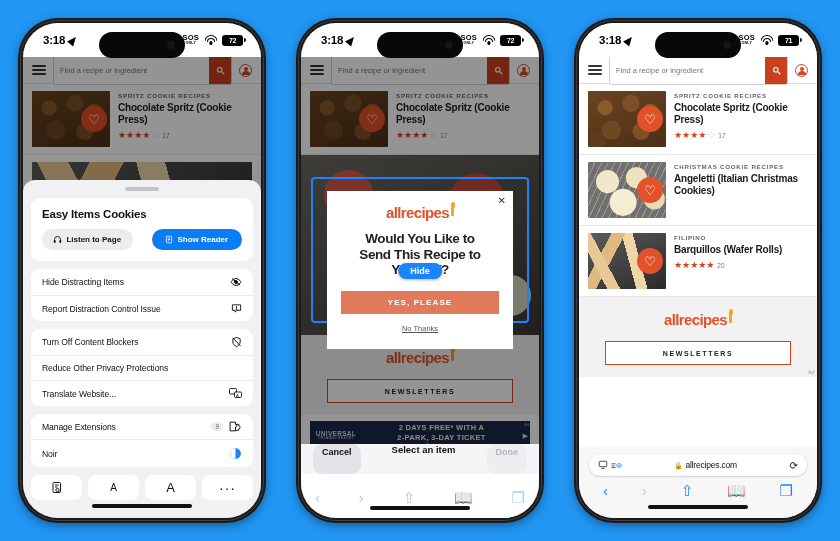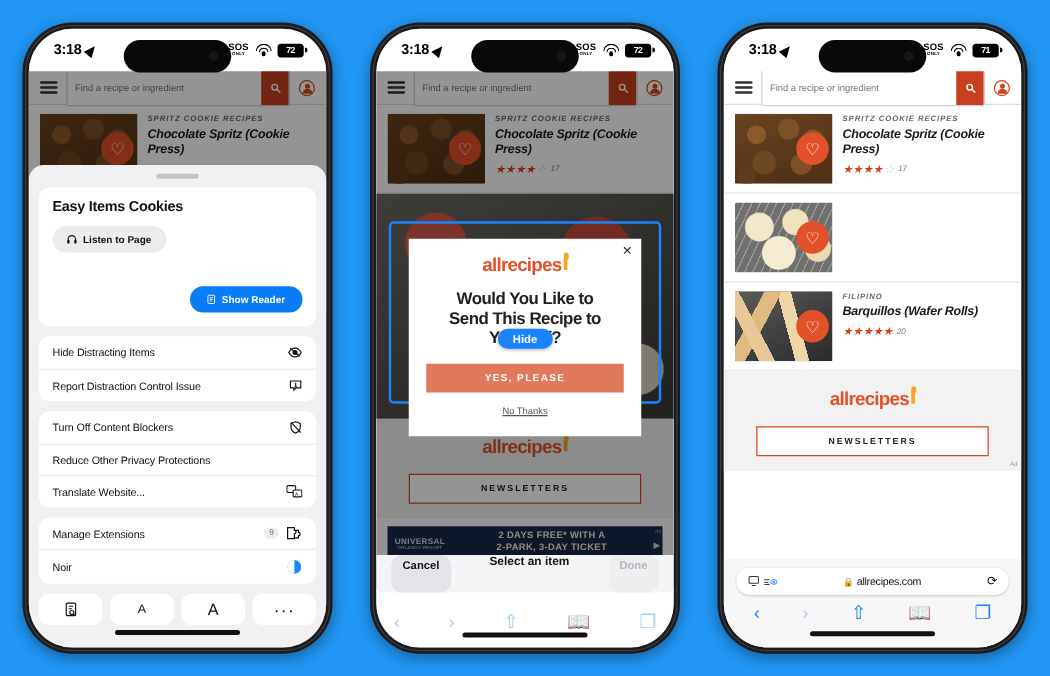--- a/index.html
+++ b/index.html
@@ -77,21 +77,21 @@
 
   
   .content { background:#fff; }
   .row { display:flex; gap:8px; padding:7px 9px; border-bottom:1px solid #e8e8e8; }
   .thumb { position:relative; width:78px; height:56px; flex:0 0 auto;
            border-radius:1px; overflow:hidden; }
   .heart { position:absolute; right:3px; top:50%; transform:translateY(-50%);
            width:26px; height:26px; border-radius:50%; background:#e2512a;
            display:flex; align-items:center; justify-content:center;
            color:#fff; font-size:13px; line-height:1; }
-  .meta { flex:1; min-width:0; padding-top:1px;font-style:italic; }
+  .meta { flex:1; min-width:0; padding-top:1px; }
   .cat { font-size:6.2px; letter-spacing:.75px; font-weight:bold; color:#666;
          text-transform:uppercase; margin-bottom:3px; }
   .title { font-size:10px; font-weight:bold; color:#1a1a1a; line-height:1.22;
            letter-spacing:-.2px; }
   .rating { display:flex; align-items:center; gap:3px; margin-top:5px; }
   .stars { display:flex; gap:1px; font-size:9px; line-height:1; color:#d8401c; }
   .stars .off { color:#c9c9c9; }
   .cnt { font-size:6.5px; color:#777; }
 
   
@@ -161,21 +161,21 @@
   .grabber { width:34px; height:4px; border-radius:3px; background:#c3c3c8;
              margin:0 auto 7px; }
   .card { background:#fff; border-radius:9px; overflow:hidden; margin-bottom:8px; }
   .card-head { padding:10px 11px 11px; }
   .card-head h3 { font-size:11.5px; font-weight:bold; color:#111;
                   letter-spacing:-.2px; margin-bottom:9px; }
   .pillrow { display:flex; gap:19px; }
   .pill { flex:1; height:21px; border-radius:11px; display:flex; align-items:center;
           justify-content:center; gap:4px; font-size:8px; font-weight:bold; }
   .pill.grey { background:#ececed; color:#111; }
-  .pill.blue { background:#0a7cf5; color:#fff;margin-top:48px; }
+  .pill.blue { background:#0a7cf5; color:#fff; }
   .mrow { display:flex; align-items:center; justify-content:space-between;
           padding:7px 11px; border-top:1px solid #ececec; }
   .mrow:first-child { border-top:none; }
   .mrow .lbl { font-size:8.6px; color:#111; letter-spacing:-.1px; }
   .mrow .right { display:flex; align-items:center; gap:6px; }
   .badge-num { font-size:6.5px; color:#6a6a6e; background:#ececf0;
                border-radius:7px; padding:1px 4px; }
   .toolbar { display:flex; gap:6px; }
   .tbtn { flex:1; height:25px; background:#fff; border-radius:8px; display:flex;
           align-items:center; justify-content:center; color:#111; }
@@ -589,20 +589,24 @@
               <span class="cnt">17</span>
             </div>
           </div>
         </div>
 
         <div class="row">
           <div class="thumb">
             <div class="img-angel"></div>
             <div class="heart">♡</div>
           </div>
+          <div class="meta">
+            <div class="cat">CHRISTMAS COOKIE RECIPES</div>
+            <div class="title">Angeletti (Italian Christmas Cookies)</div>
+          </div>
         </div>
 
         <div class="row">
           <div class="thumb">
             <div class="img-wafer"></div>
             <div class="heart">♡</div>
           </div>
           <div class="meta">
             <div class="cat">FILIPINO</div>
             <div class="title">Barquillos (Wafer Rolls)</div>

